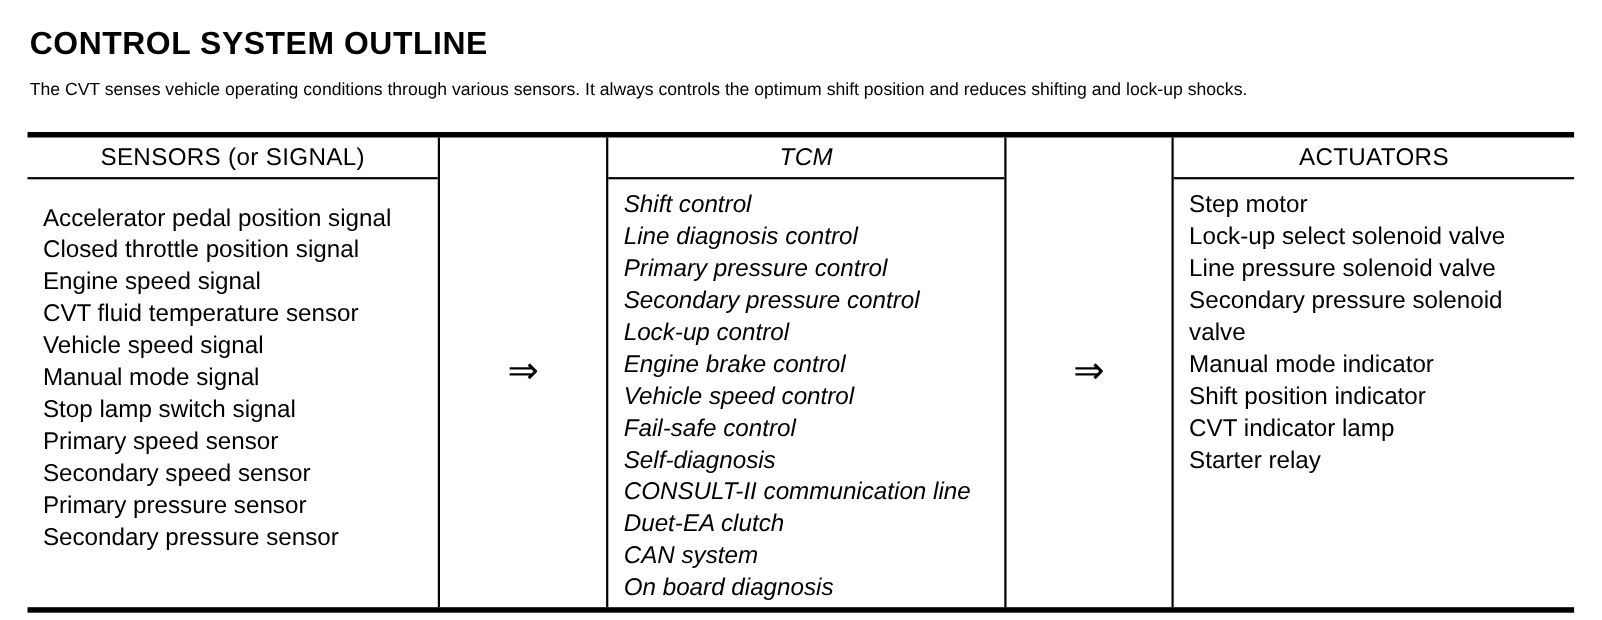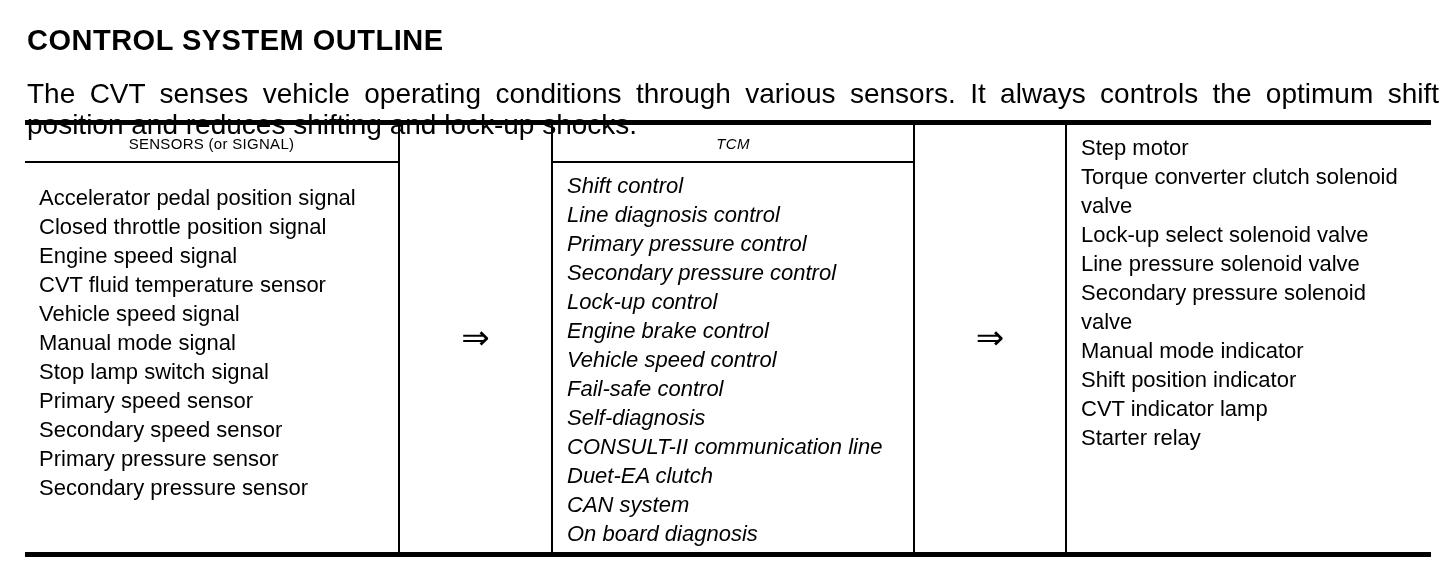--- a/index.html
+++ b/index.html
@@ -24,21 +24,21 @@
     font-size: 29px;
     font-weight: bold;
     letter-spacing: 0.5px;
     white-space: nowrap;
   }
   .doc-intro {
     position: absolute;
     left: 27px;
     top: 50px;
     width: 1412px;
-    font-size: 28px;
+    font-size: 16px;
     line-height: 31px;
     text-align: justify;
   }
   .flow-table {
     position: absolute;
     left: 25px;
     top: 120px;
     width: 1406px;
     height: 437px;
     box-sizing: border-box;
@@ -65,21 +65,21 @@
   }
   .col-arrow-left  { width: 155px; }
   .col-arrow-right { width: 154px; }
   .col-header {
     height: 36px;
     box-sizing: content-box;
     border-bottom: 2px solid #000;
     display: flex;
     align-items: center;
     justify-content: center;
-    font-size: 15px;
+    font-size: 22px;
     letter-spacing: 0.3px;
   }
   .col-body {
     flex: 1;
     font-size: 22px;
     line-height: 29px;
     padding: 8px 10px 0 14px;
   }
   .col-sensors .col-body { padding-top: 20px; }
   .item { white-space: normal; }
@@ -139,23 +139,23 @@
         <div class="item">CAN system</div>
         <div class="item">On board diagnosis</div>
       </div>
     </div>
 
     <div class="col-arrow col-arrow-right">
       <span class="arrow-glyph">⇒</span>
     </div>
 
     <div class="col col-actuators">
+      <div class="col-header">ACTUATORS</div>
       <div class="col-body">
         <div class="item">Step motor</div>
-        <div class="item">Torque converter clutch solenoid valve</div>
         <div class="item">Lock-up select solenoid valve</div>
         <div class="item">Line pressure solenoid valve</div>
         <div class="item">Secondary pressure solenoid valve</div>
         <div class="item">Manual mode indicator</div>
         <div class="item">Shift position indicator</div>
         <div class="item">CVT indicator lamp</div>
         <div class="item">Starter relay</div>
       </div>
     </div>
 

